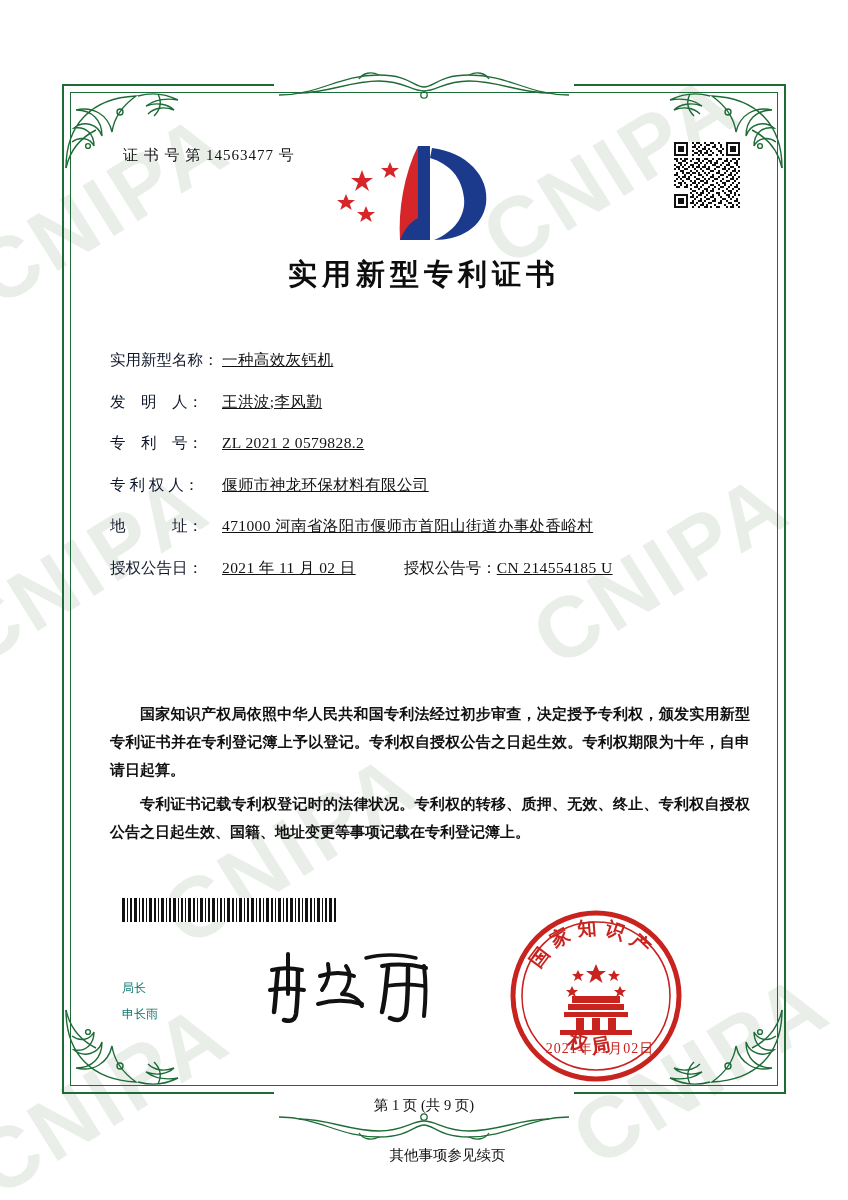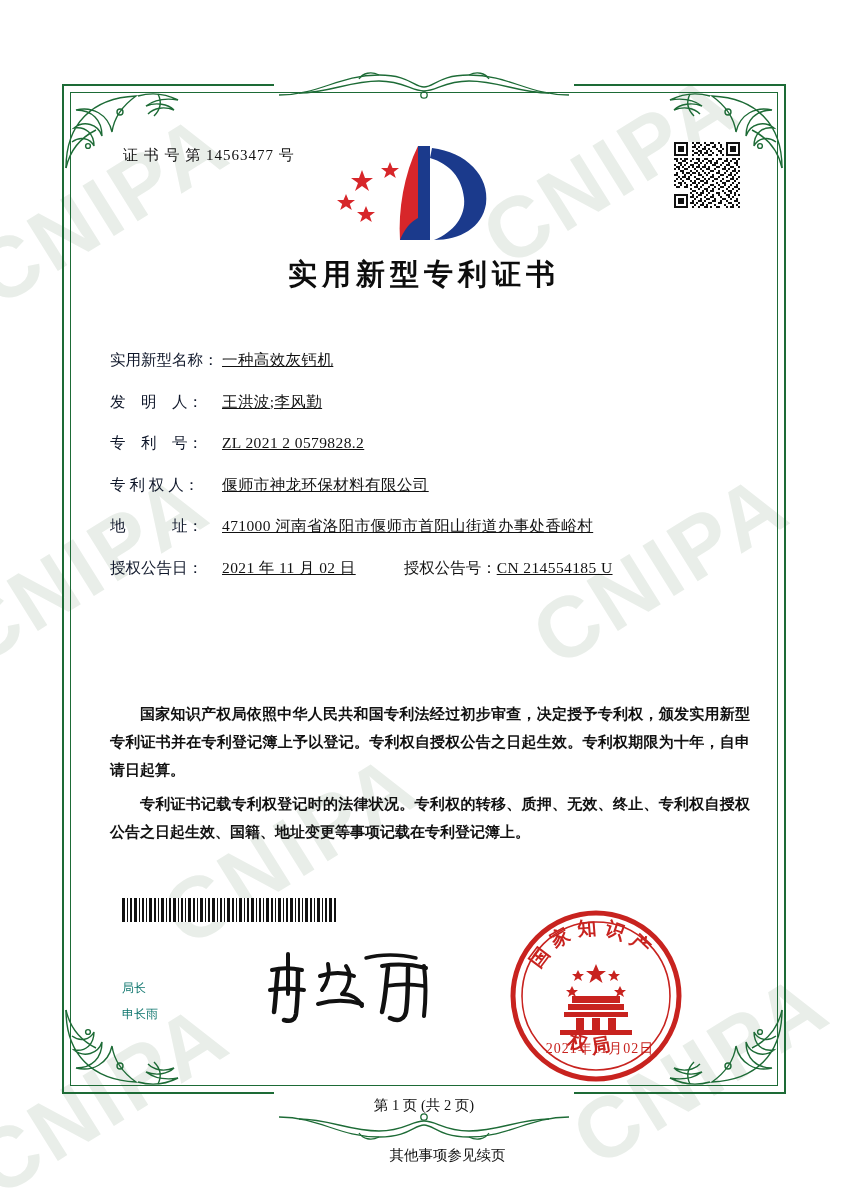--- a/index.html
+++ b/index.html
@@ -791,15 +791,15 @@
       <text font-family="'Liberation Serif', serif" font-size="19" font-weight="bold" fill="#c8231f" letter-spacing="7">
         <textPath href="#sealArcTop" startOffset="14%">国家知识产</textPath>
       </text>
       <text font-family="'Liberation Serif', serif" font-size="19" font-weight="bold" fill="#c8231f" letter-spacing="7">
         <textPath href="#sealArcBottom" startOffset="33%">权局</textPath>
       </text>
     </svg>
   </div>
   <div class="seal-date">2021年11月02日</div>
 
-  <div class="page-no">第 1 页 (共 2 页)</div>
+  <div class="page-no">第 1 页 (共 9 页)</div>
   <div class="footnote">其他事项参见续页</div>
 </div>
 
 </body></html>

